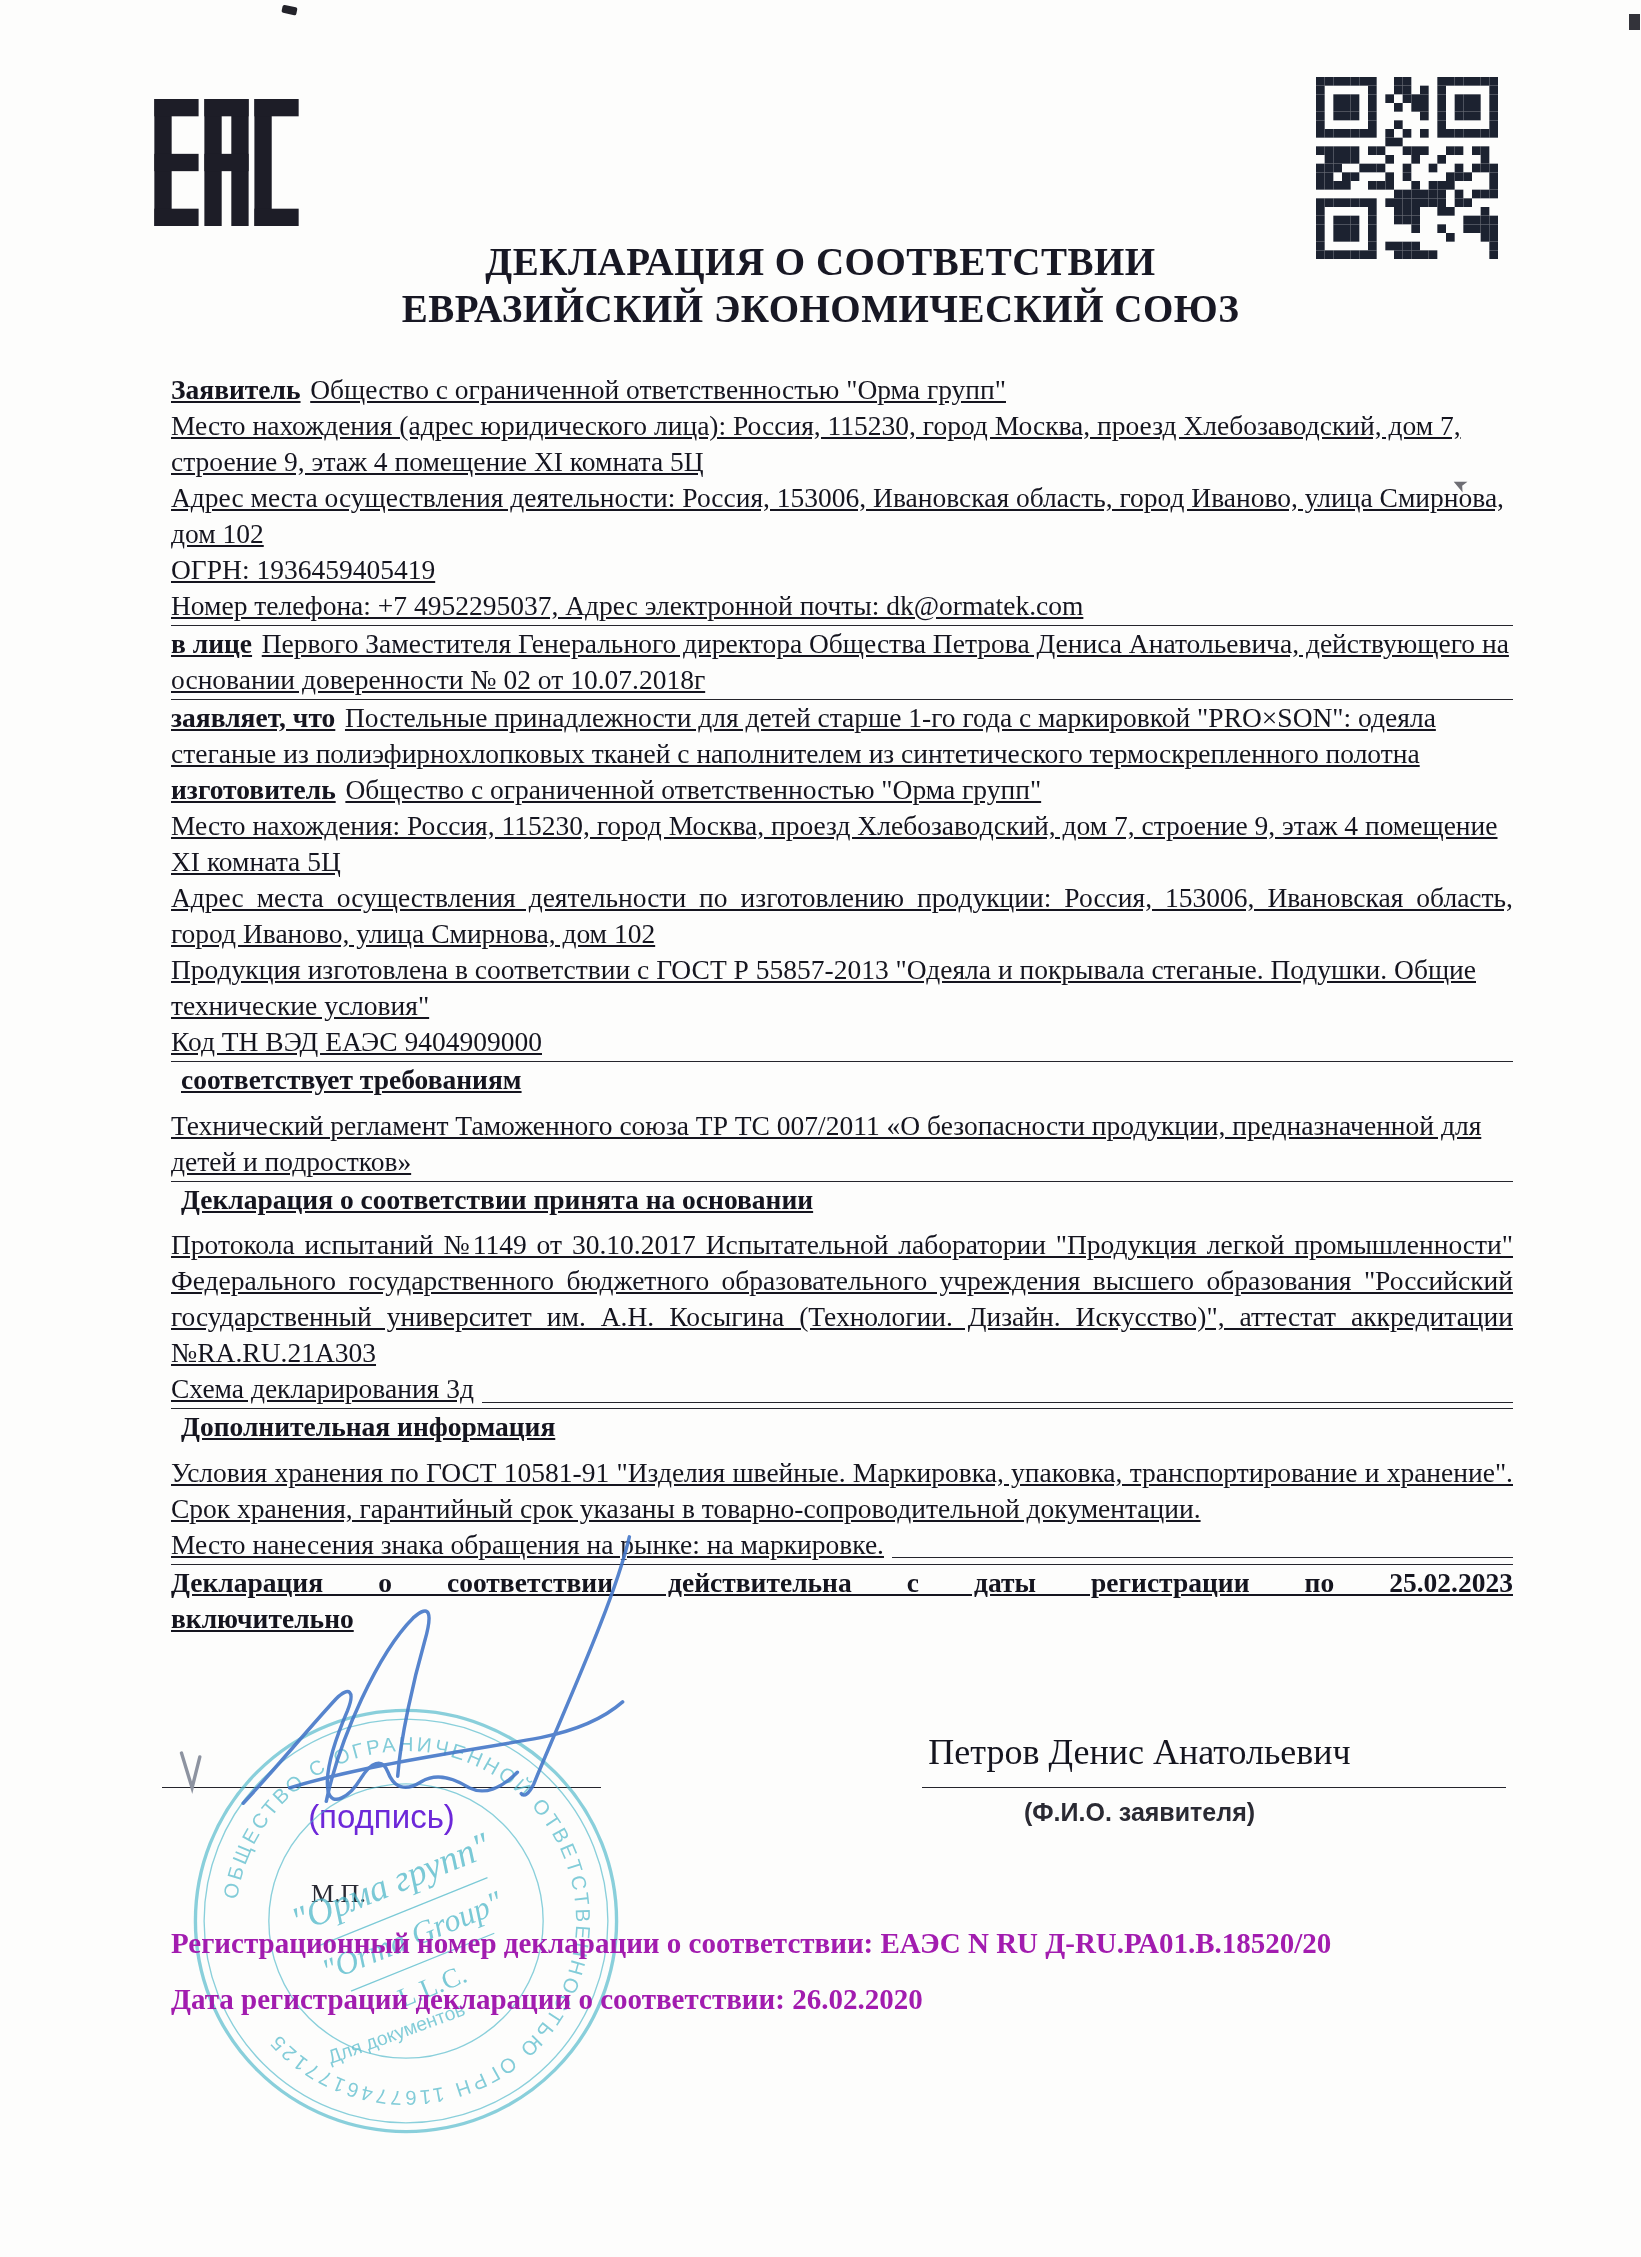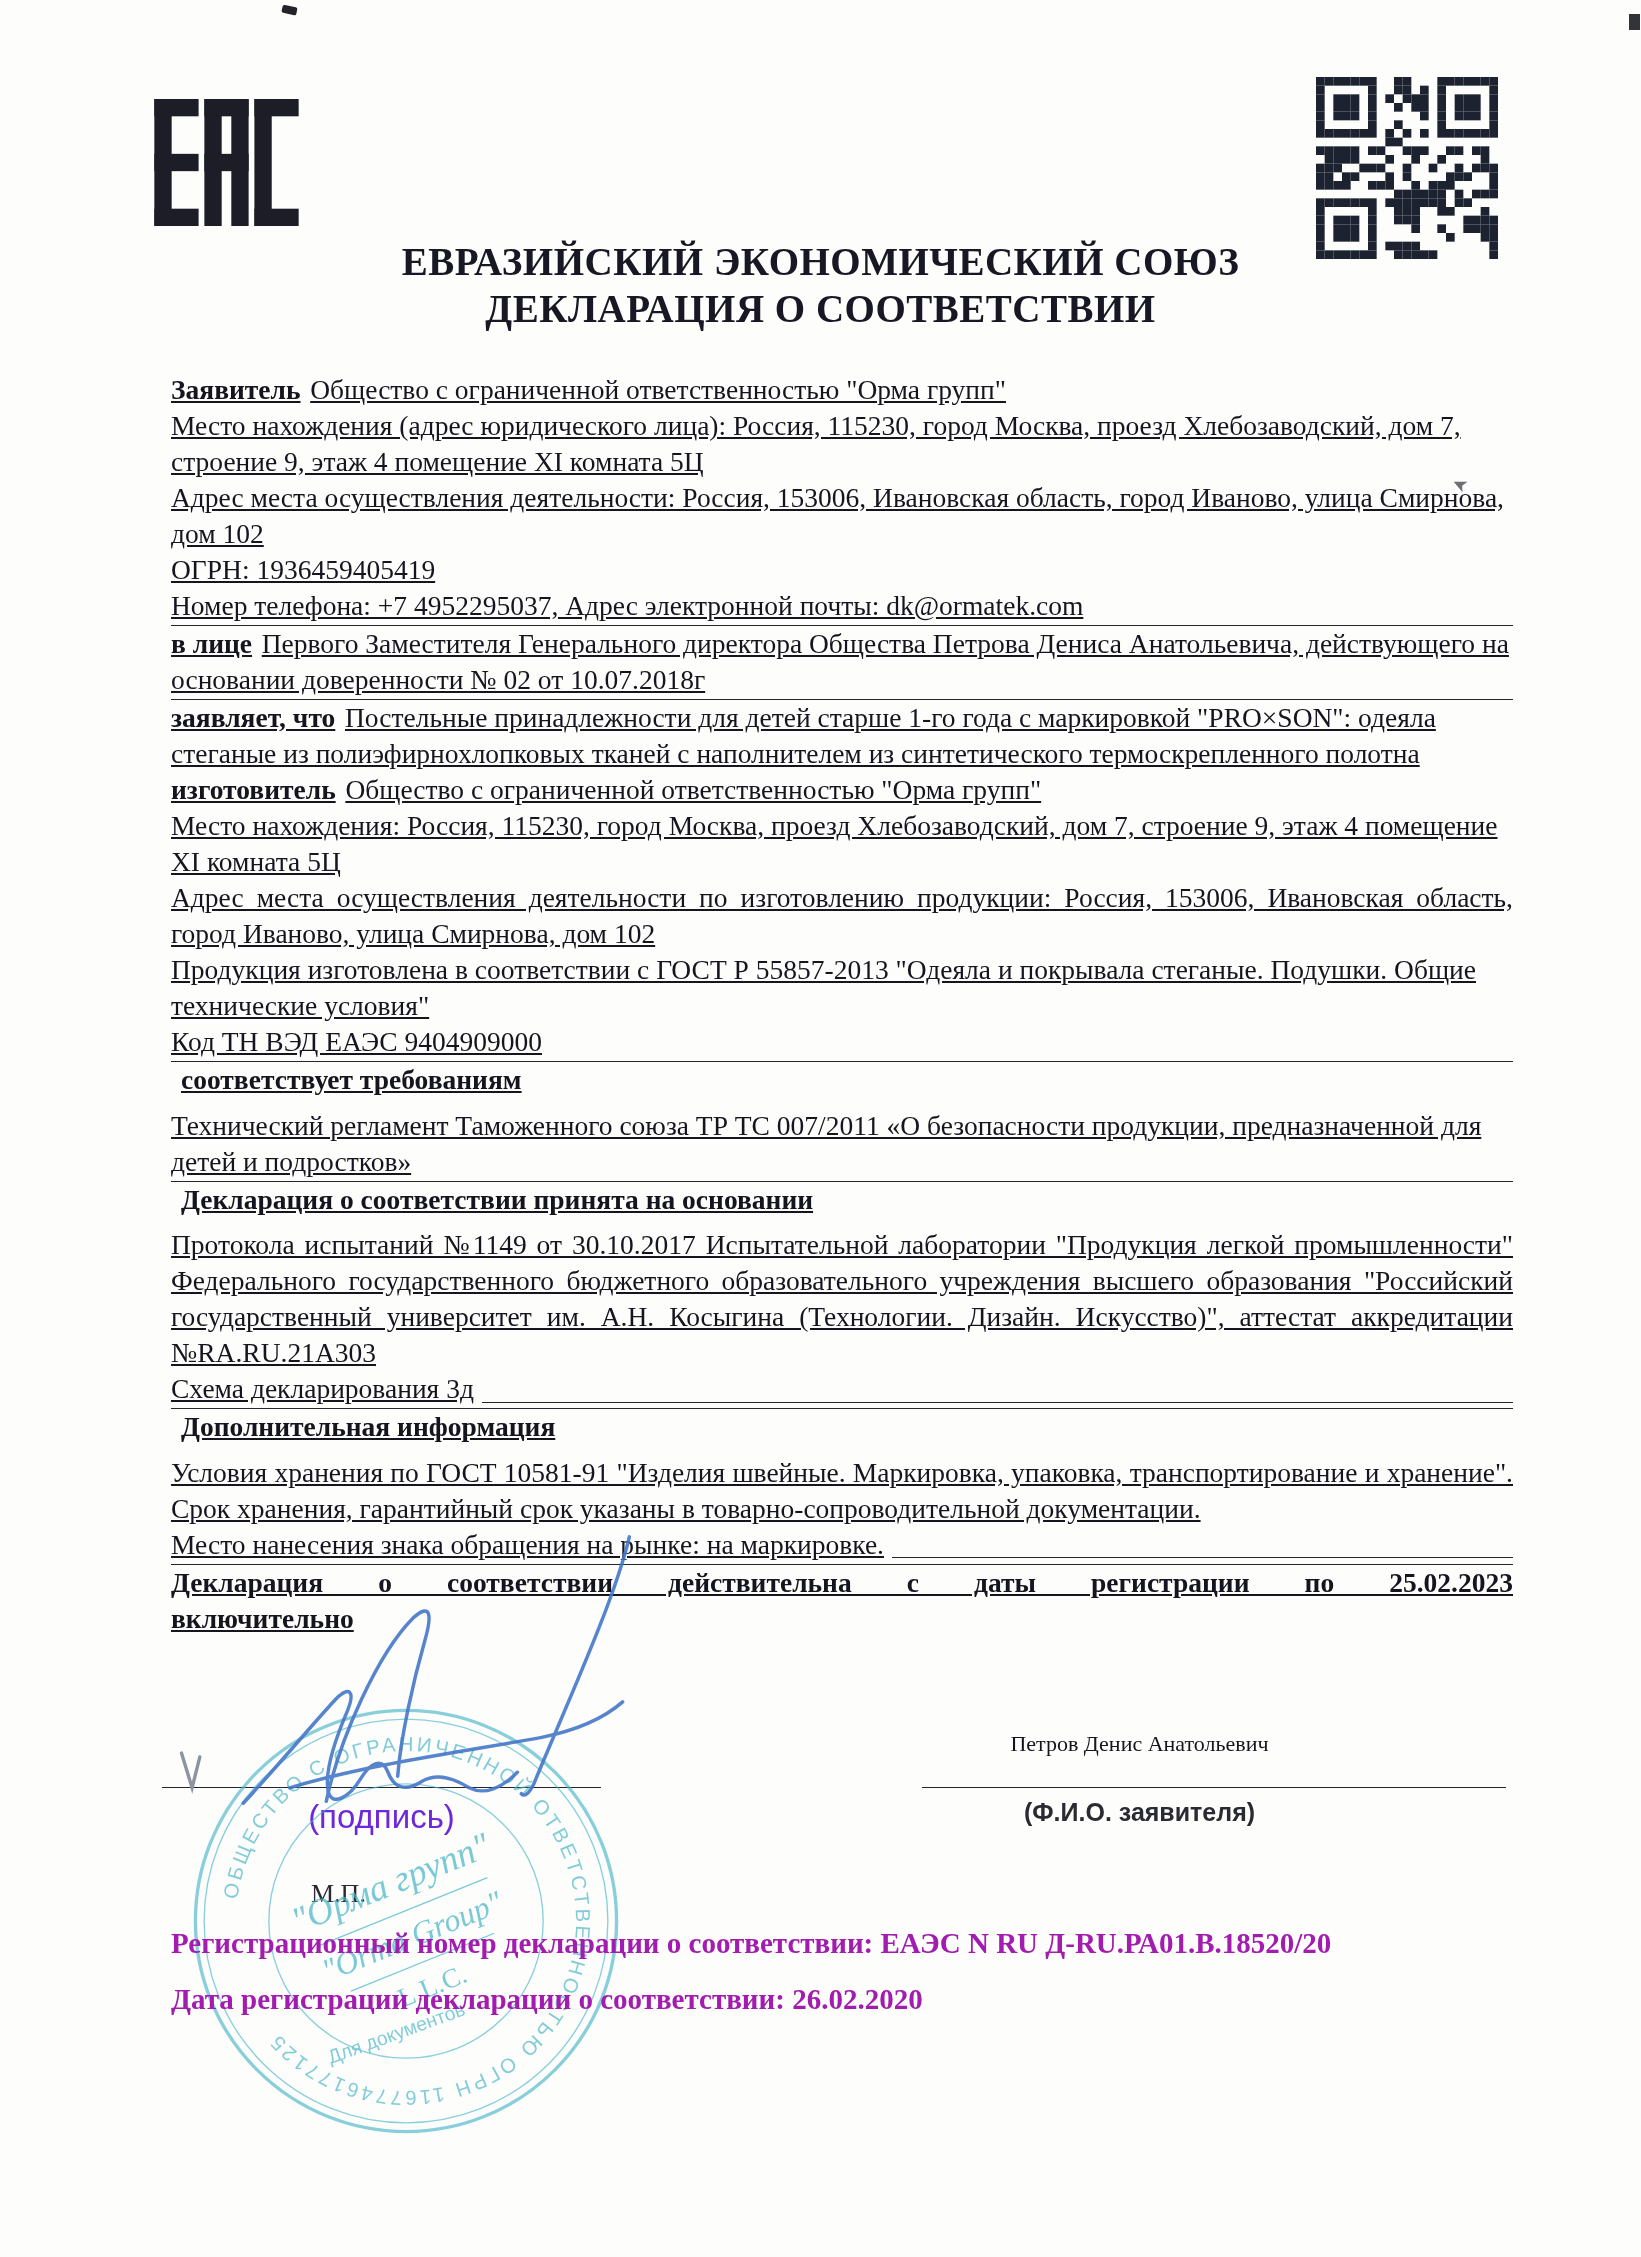--- a/index.html
+++ b/index.html
@@ -33,21 +33,21 @@
   .validity-l1{font-weight:bold;text-align:justify;text-align-last:justify;}
   .validity-l2{font-weight:bold;}
   
   .sig-line-left{position:absolute;left:162px;top:1787px;width:439px;border-top:1.9px solid #25252c;}
   .sig-line-right{position:absolute;left:922px;top:1787px;width:584px;border-top:1.9px solid #25252c;}
   .sign-label{position:absolute;left:162px;top:1798px;width:439px;text-align:center;
     font-family:"Liberation Sans",sans-serif;font-size:33px;color:#6d28d9;}
   .mp-label{position:absolute;left:311px;top:1879px;font-family:Liberation Serif, serif;
     font-size:26px;color:#2a2a33;}
   .applicant-name{position:absolute;left:869px;top:1731px;width:541px;text-align:center;
-    font-size:22px;color:#15151f;}
+    font-size:36px;color:#15151f;}
   .fio-label{position:absolute;left:869px;top:1798px;width:541px;text-align:center;
     font-family:"Liberation Sans",sans-serif;font-size:25px;color:#2a2a33;font-weight:bold;}
   
   .reg-line{position:absolute;left:171px;width:1352px;font-weight:bold;font-size:29px;color:#a21caf;}
   .reg-number{top:1927px;}
   .reg-date{top:1983px;}
   
   .stamp{position:absolute;left:179px;top:1694px;width:454px;height:454px;opacity:0.85;}
   .sig-overlay{position:absolute;left:0;top:0;width:1641px;height:2257px;pointer-events:none;}
   
@@ -305,22 +305,22 @@
         <rect x="117" y="180" width="9" height="9" fill="#1c2230"></rect>
         <rect x="180" y="180" width="9" height="9" fill="#1c2230"></rect>
       </svg>
   </div>
 
   <div class="speck-a"></div>
   <div class="speck-b"></div>
   <div class="arrow-speck">➤</div>
 
   <div class="title">
+    <div>ДЕКЛАРАЦИЯ О СООТВЕТСТВИИ</div>
     <div>ЕВРАЗИЙСКИЙ ЭКОНОМИЧЕСКИЙ СОЮЗ</div>
-    <div>ДЕКЛАРАЦИЯ О СООТВЕТСТВИИ</div>
   </div>
 
   <div class="doc-col">
 
     <div class="sec">
       <div><b class="lead">Заявитель</b><span>Общество с ограниченной ответственностью "Орма групп"</span></div>
       <div>Место нахождения (адрес юридического лица): Россия, 115230, город Москва, проезд Хлебозаводский, дом 7, строение 9, этаж 4 помещение XI комната 5Ц</div>
       <div>Адрес места осуществления деятельности: Россия, 153006, Ивановская область, город Иваново, улица Смирнова, дом 102</div>
       <div>ОГРН: 1936459405419</div>
       <div>Номер телефона: +7 4952295037, Адрес электронной почты: dk@ormatek.com</div>

